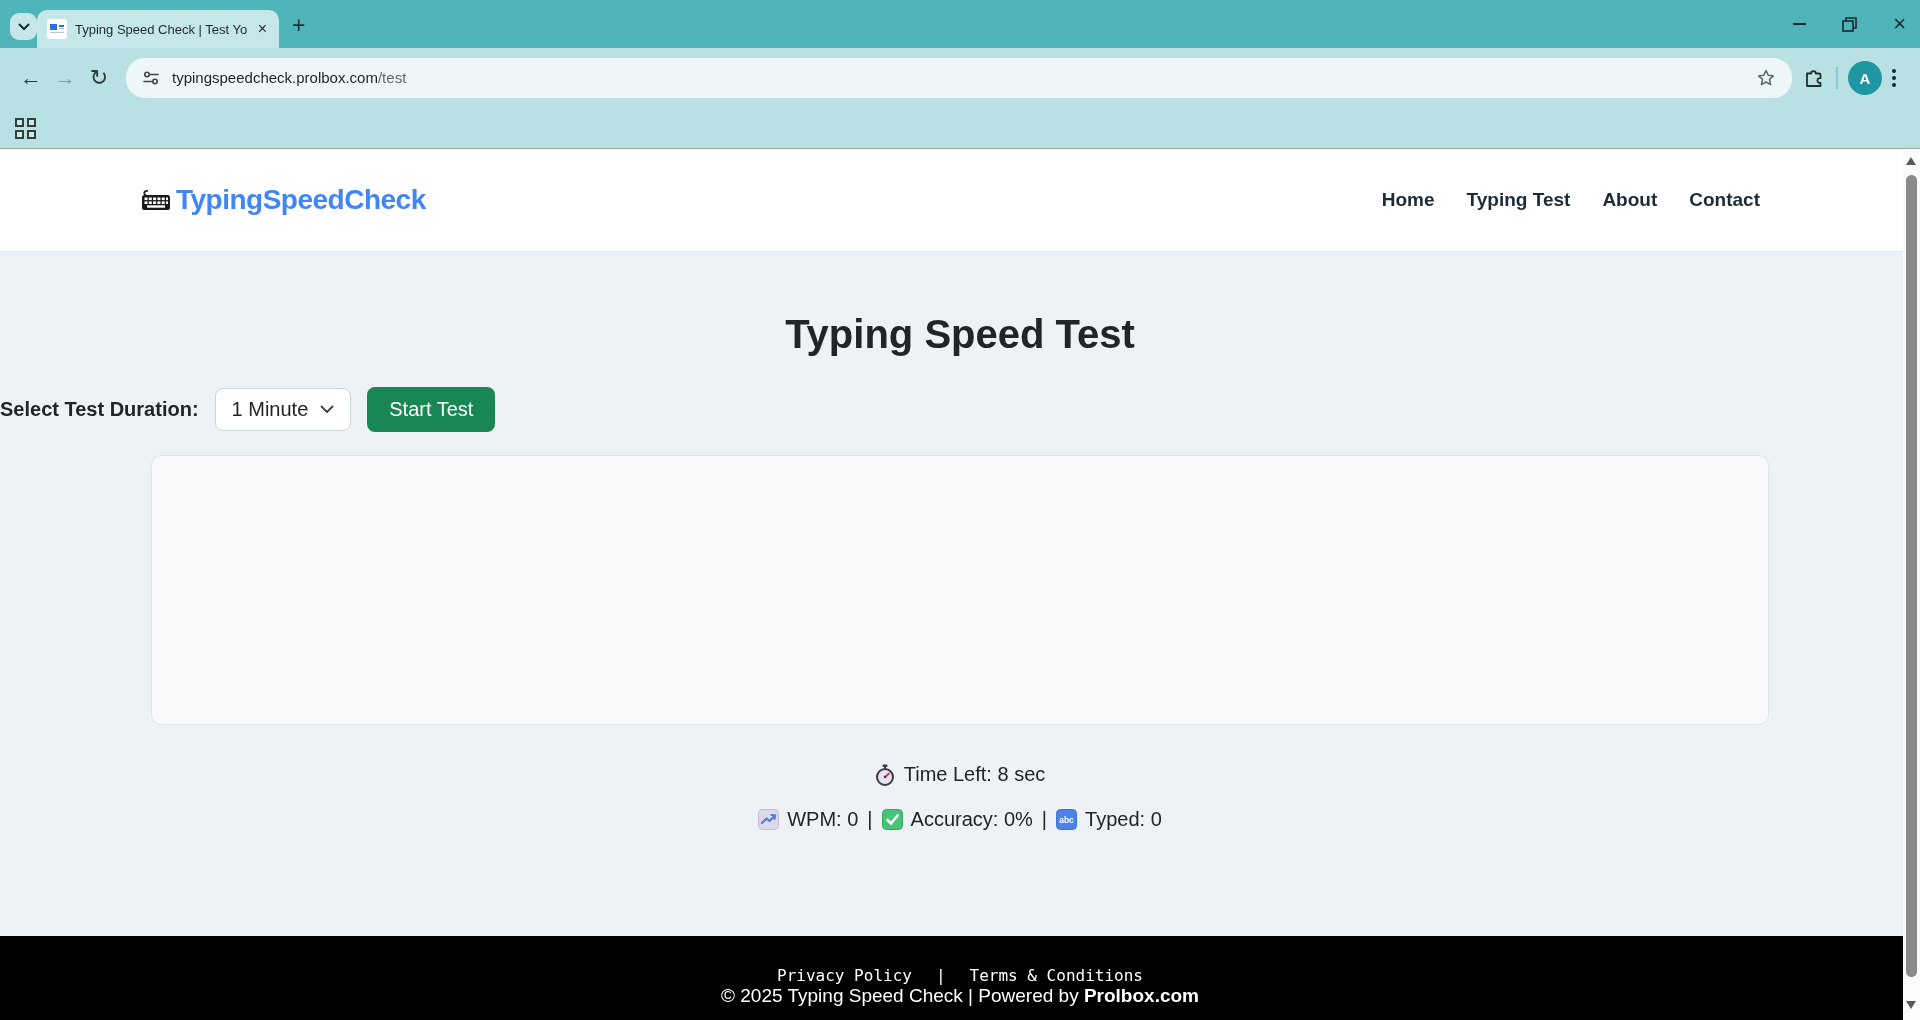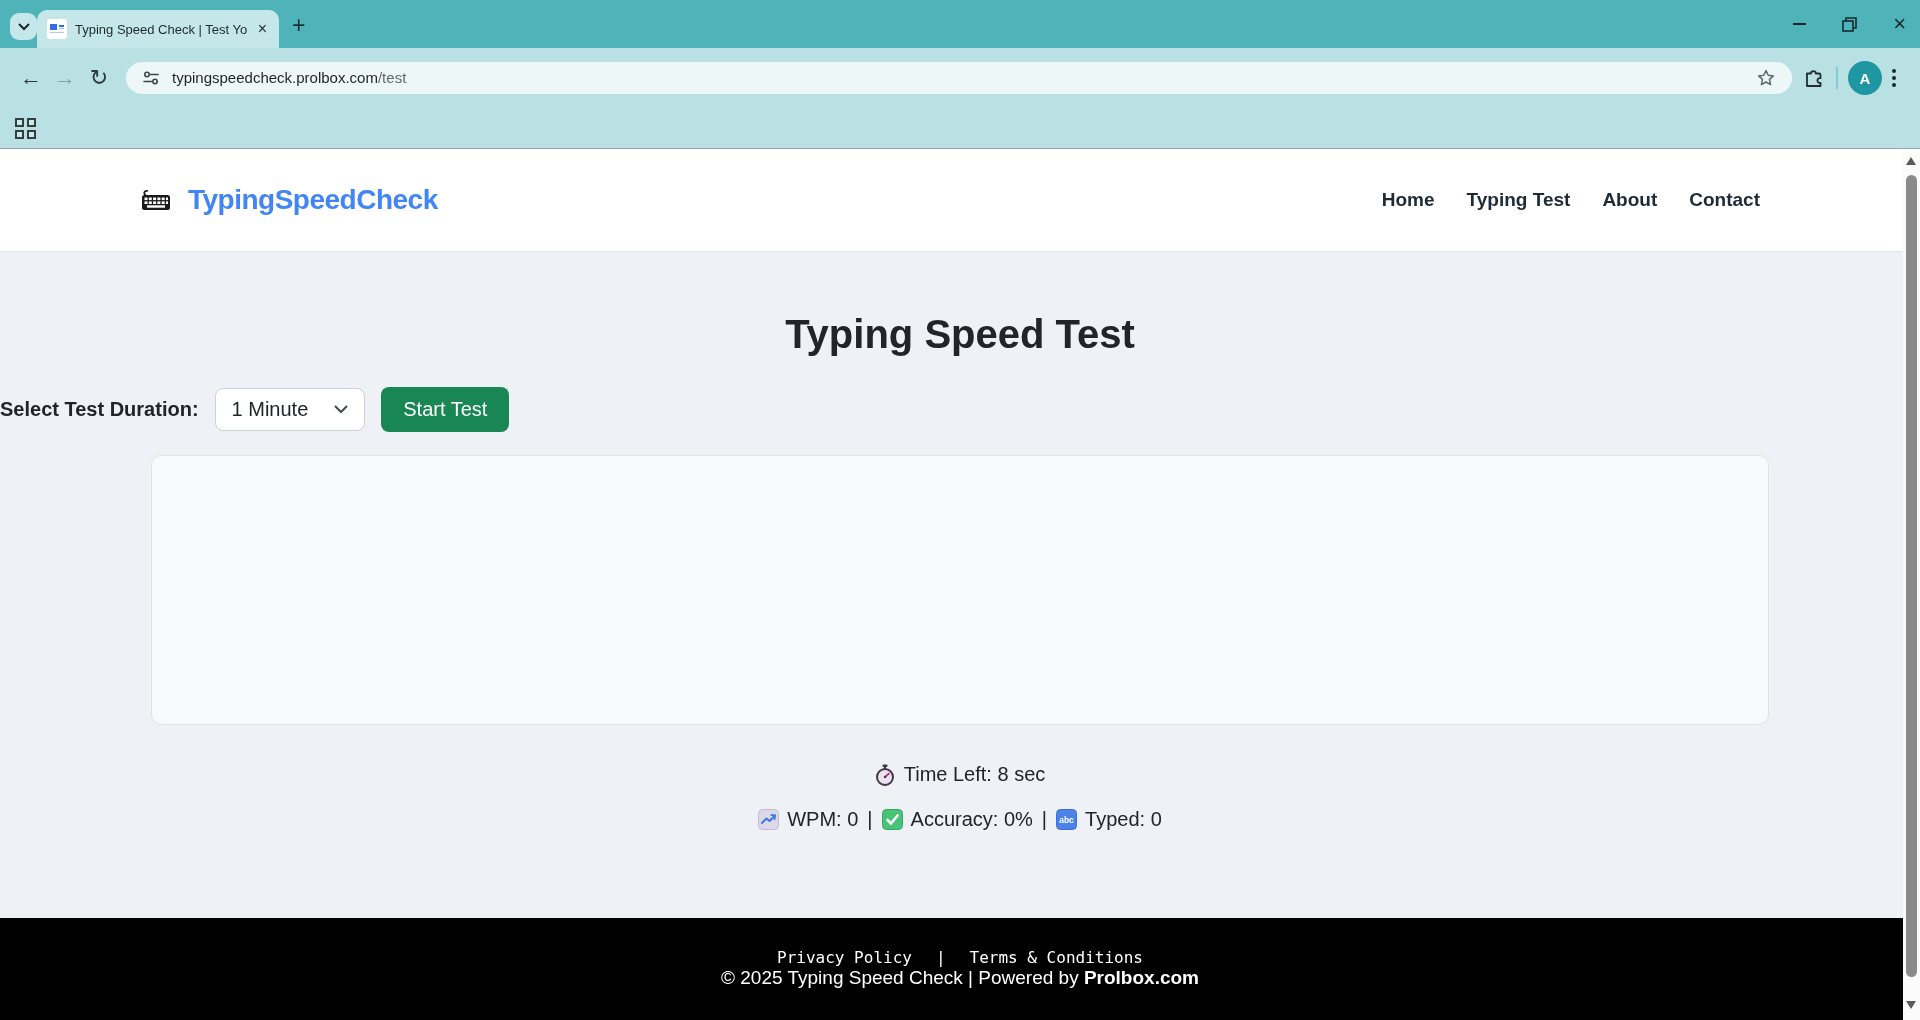--- a/index.html
+++ b/index.html
@@ -21,63 +21,63 @@
   .tab-close { font-size: 16px; color: #1d2a2b; line-height: 1; padding: 0 2px; cursor: pointer; }
   .newtab-btn { position: absolute; left: 292px; top: 12px; font-size: 23px; font-weight: 400; color: #173033; cursor: pointer; }
   .win-controls { position: absolute; right: 14px; top: 0; height: 48px; display: flex; align-items: center; gap: 36px; }
   .win-min { width: 13px; height: 2px; background: #16282a; }
   .win-close { font-size: 22px; color: #16282a; line-height: 1; }
   .wc { cursor: pointer; display: flex; align-items: center; justify-content: center; }
 
   .toolbar { height: 60px; background: #b9e0e3; display: flex; align-items: center; padding: 0 14px; }
   .nav-glyph { font-size: 22px; color: #2b3a3b; width: 34px; text-align: center; cursor: pointer; }
   .nav-glyph.disabled { color: #7da4a7; }
-  .omnibox { flex: 1; height: 32px; background: #edf7f8; border-radius: 19px; margin: 0 10px;
+  .omnibox { flex: 1; height: 40px; background: #edf7f8; border-radius: 19px; margin: 0 10px;
     display: flex; align-items: center; padding: 0 16px; gap: 12px; }
   .url-host { font-size: 15px; color: #1f2425; }
   .url-path { font-size: 15px; color: #5f6b6c; }
   .omni-spacer { flex: 1; }
   .tb-sep { width: 2px; height: 22px; background: #84ccd2; margin: 0 10px; }
   .avatar { width: 34px; height: 34px; border-radius: 50%; background: #1f97a3; color: #fff;
     font-size: 15px; font-weight: bold; display: flex; align-items: center; justify-content: center; cursor: pointer; }
   .menu-dots { display: flex; flex-direction: column; gap: 3px; padding: 4px 10px; cursor: pointer; }
   .menu-dots i { width: 4px; height: 4px; border-radius: 50%; background: #16282a; }
 
   .bookmarks-bar { height: 41px; background: #b9e0e3; border-bottom: 1px solid #9aa5a6;
     display: flex; align-items: center; padding-left: 15px; }
   .apps-grid { display: grid; grid-template-columns: 9px 9px; grid-template-rows: 9px 9px; gap: 3px; cursor: pointer; }
   .apps-grid i { border: 2px solid #31403f; background: #cfe9ea; }
 
   
   .page { position: relative; height: 871px; background: #eef1f6; overflow: hidden; }
   .site-header { height: 103px; background: #ffffff; border-bottom: 1px solid #e3e7eb;
     display: flex; align-items: center; justify-content: space-between; padding: 0 160px 0 140px; }
-  .logo { display: flex; align-items: center; gap: 16px; cursor: pointer; }
+  .logo { display: flex; align-items: center; gap: 4px; cursor: pointer; }
   .logo-text { font-size: 28px; font-weight: bold; color: #4285f4; letter-spacing: -0.5px; }
   .site-nav { display: flex; gap: 32px; }
   .site-nav a { font-size: 19px; font-weight: 600; color: #1d2b36; text-decoration: none; cursor: pointer; }
 
   .main { text-align: center; }
   .page-title { margin-top: 60px; font-size: 40px; font-weight: bold; color: #212529; }
   .controls-row { margin-top: 30px; display: flex; align-items: center; gap: 16px; }
   .duration-label { font-size: 20px; font-weight: bold; color: #212529; }
   .duration-select { background: #ffffff; border: 1px solid #ccd2d8; border-radius: 8px;
-    padding: 9px 16px; font-size: 20px; color: #212529; display: flex; align-items: center; gap: 26px; cursor: pointer; }
+    padding: 9px 16px; font-size: 20px; color: #212529; display: flex; align-items: center; gap: 12px; cursor: pointer; }
   .start-btn { background: #198754; color: #ffffff; border: none; border-radius: 8px;
     padding: 11px 22px; font-size: 20px; font-family: "Liberation Sans", sans-serif; cursor: pointer; }
   .typing-box { width: 1618px; height: 270px; margin: 23px auto 0; background: #f8f9fa;
     border: 1px solid #dfe3e7; border-radius: 10px; }
   .timer-row { margin-top: 38px; display: flex; align-items: center; justify-content: center; gap: 9px;
     font-size: 20px; color: #212529; }
   .stats-row { margin-top: 22px; display: flex; align-items: center; justify-content: center; gap: 9px;
     font-size: 20px; color: #212529; }
   .stat-item { display: flex; align-items: center; gap: 8px; }
   .stat-sep { color: #212529; }
 
-  .site-footer { position: absolute; left: 0; right: 0; bottom: 0; height: 102px; background: #000000;
+  .site-footer { position: absolute; left: 0; right: 0; bottom: 0; height: 84px; background: #000000;
     text-align: center; color: #ffffff; }
   .footer-links { padding-top: 30px; font-family: "DejaVu Sans Mono", monospace; font-size: 16px;
     display: flex; justify-content: center; align-items: center; gap: 24px; }
   .footer-links a { color: #ffffff; text-decoration: none; cursor: pointer; }
   .footer-copy { font-size: 19px; }
   .footer-copy b { font-weight: bold; }
 
   
   .scrollbar { position: absolute; right: 0; top: 149px; width: 17px; height: 871px; background: #fbfbfb; z-index: 50; }
   .sb-arrow { position: absolute; left: 3px; width: 0; height: 0; border-left: 5.5px solid transparent; border-right: 5.5px solid transparent; }

